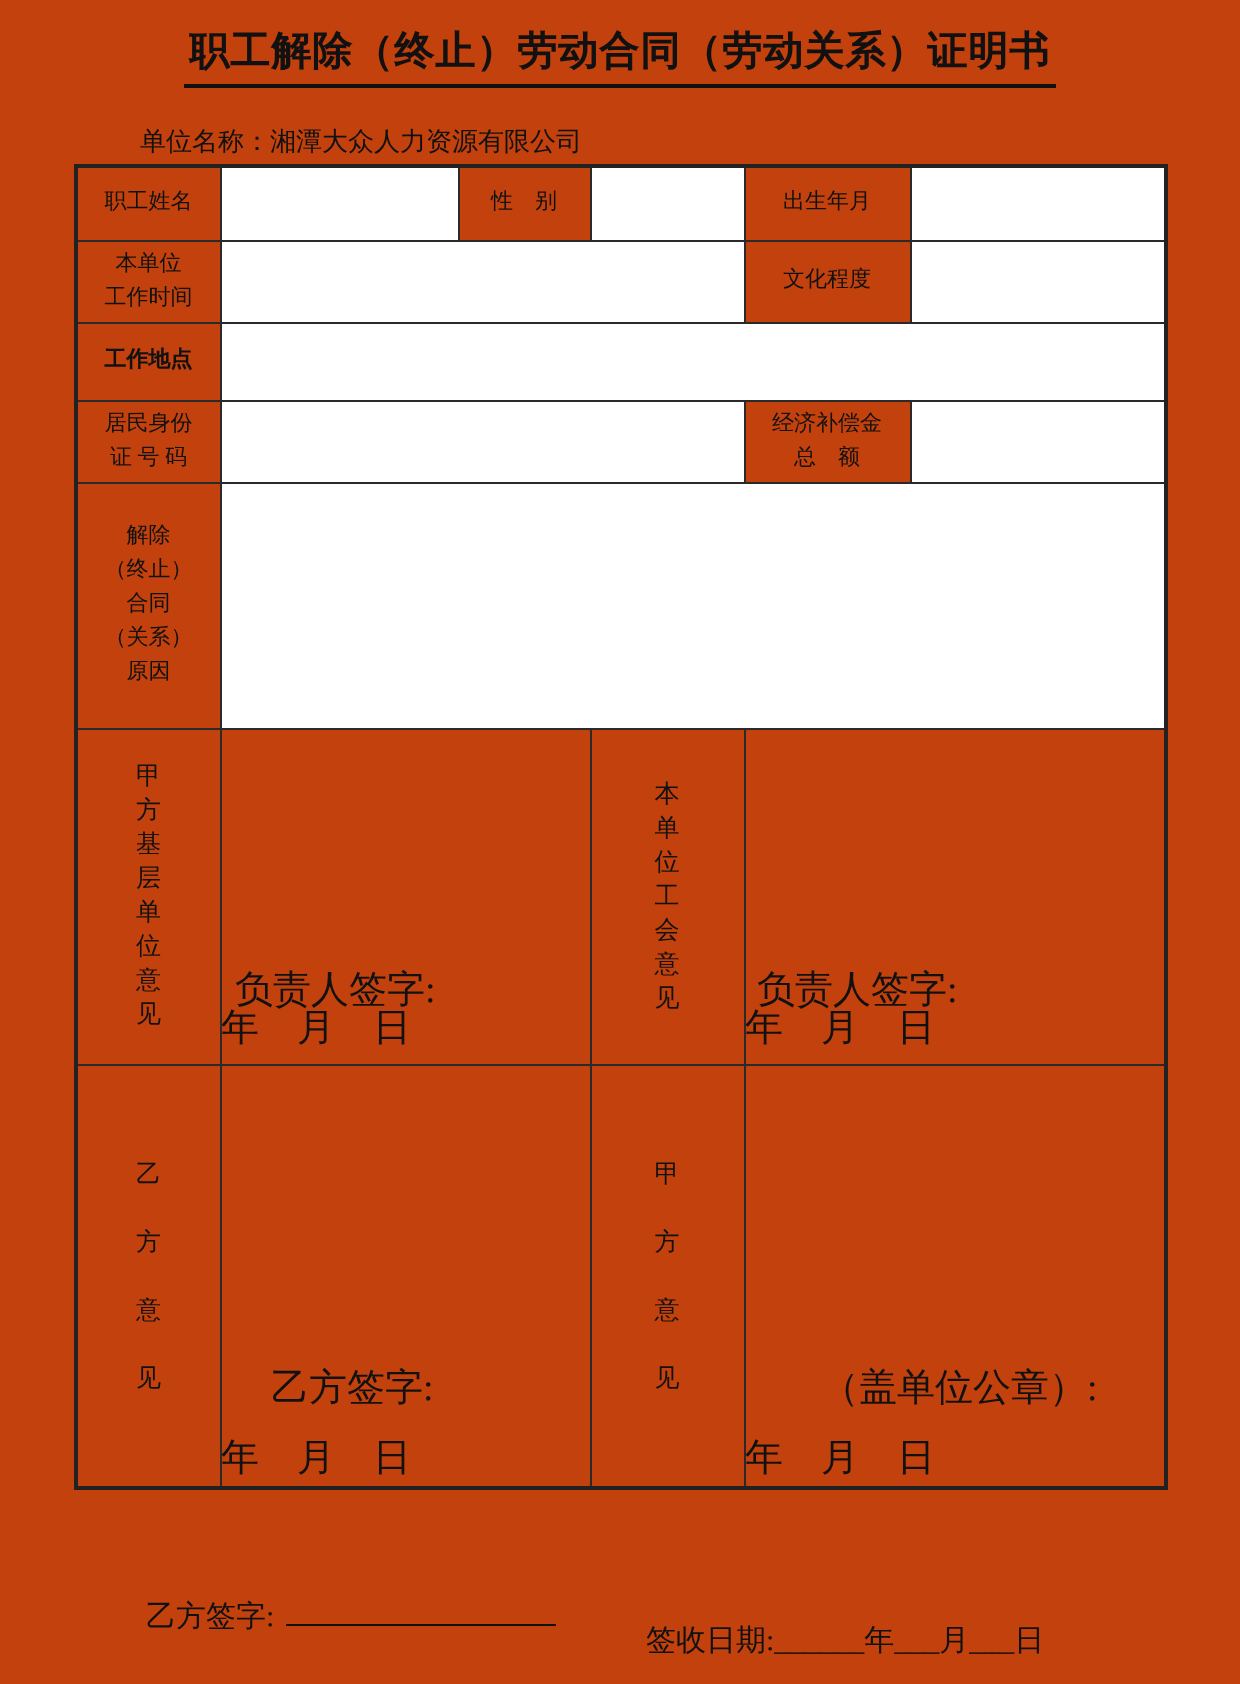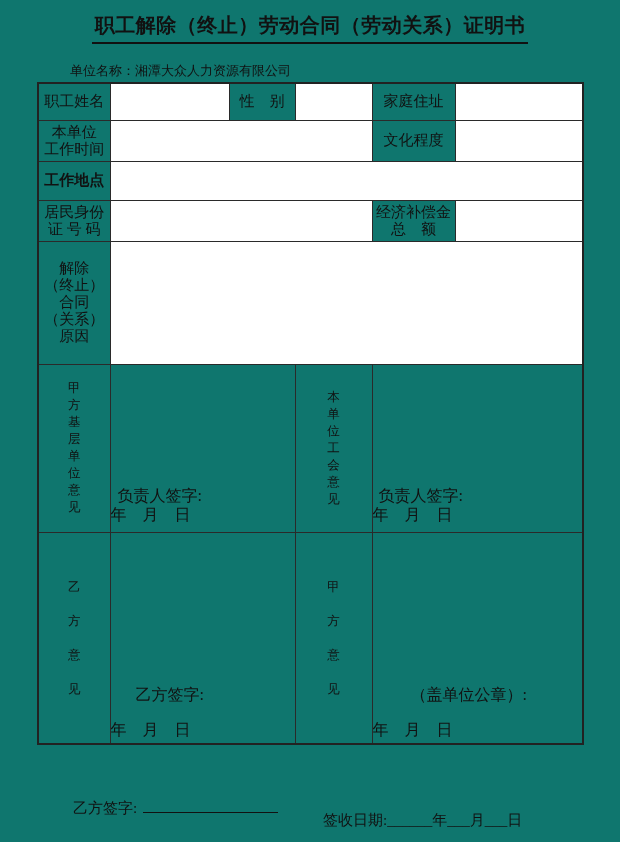--- a/index.html
+++ b/index.html
@@ -1,57 +1,57 @@
 <!DOCTYPE html>
 <html><head>
 <meta charset="utf-8">
 <style>
   * { margin:0; padding:0; box-sizing:border-box; }
   html,body { background:#ffffff; }
   .page {
-    position:relative; width:620px; height:842px; background:#0f766e;
+    position:relative; width:620px; height:842px; background:#c2410c;
     font-family:"Liberation Serif","DejaVu Serif",serif; color:#111;
     overflow:hidden;
   }
   
   .title { position:absolute; top:12px; left:0; width:100%; text-align:center; }
   .title-text {
     display:inline-block; font-size:20px; font-weight:bold; letter-spacing:.5px;
     border-bottom:2px solid #111; padding:0 3px 3px 3px;
   }
   
   .company { position:absolute; top:62px; left:70px; font-size:13px;text-align:center; }
   
   .form-table {
     position:absolute; top:82px; left:37px;
     border-collapse:collapse; table-layout:fixed; width:545px;
     border:2px solid #222;
   }
   .form-table td { border:1px solid #2a2a2a; overflow:hidden; }
   .lab {
-    text-align:center; vertical-align:middle; font-size:15px;
+    text-align:center; vertical-align:middle; font-size:11px;
     white-space:pre-line; line-height:17px; color:#111;
   }
   .blank { background:#fff; }
   .r1 td { height:37px; }
   .r2 td { height:41px; }
   .r3 td { height:39px;font-weight:bold; }
   .r4 td { height:36px; }
   .r5 td { height:41px; }
   .r6 td { height:123px; }
   .r7 td { height:168px; }
   .r8 td { height:212px; }
   .vcell { text-align:center; vertical-align:middle; }
   .vtext {
     display:block; width:1em; margin:0 auto; text-align:center;
     word-break:break-all; font-size:12.5px; line-height:17px;
   }
   .vtext-sparse { line-height:34px; }
   .sig { vertical-align:bottom; }
-  .sig-block { font-size:16px; line-height:17px; }
+  .sig-block { font-size:19px; line-height:17px; }
   .r7 .sig-block { padding-bottom:9px; }
   .r8 .sig-block { padding-bottom:5px; }
   .sig-date { margin-top:2px; }
   .r8 .sig-date { margin-top:18px; }
   .pl7  { padding-left:7px; }
   .pl6  { padding-left:6px; }
   .pl25 { padding-left:25px; }
   .pl26 { padding-left:38px; }
   
   .footer { position:absolute; top:799px; left:0; width:100%; font-size:15px; }
@@ -83,21 +83,21 @@
       <col style="width:77px">
         <col style="width:83px">
         <col style="width:128px">
     </colgroup>
     <tbody>
         <tr class="r1">
       <td class="lab">职工姓名</td>
       <td class="blank"></td>
       <td class="lab">性　别</td>
       <td class="blank"></td>
-      <td class="lab">家庭住址</td>
+      <td class="lab">出生年月</td>
       <td class="blank"></td>
     </tr>
     <tr class="r2">
       <td class="lab">本单位
 工作时间</td>
       <td class="blank" colspan="3"></td>
       <td class="lab">文化程度</td>
       <td class="blank"></td>
     </tr>
     <tr class="r3">

